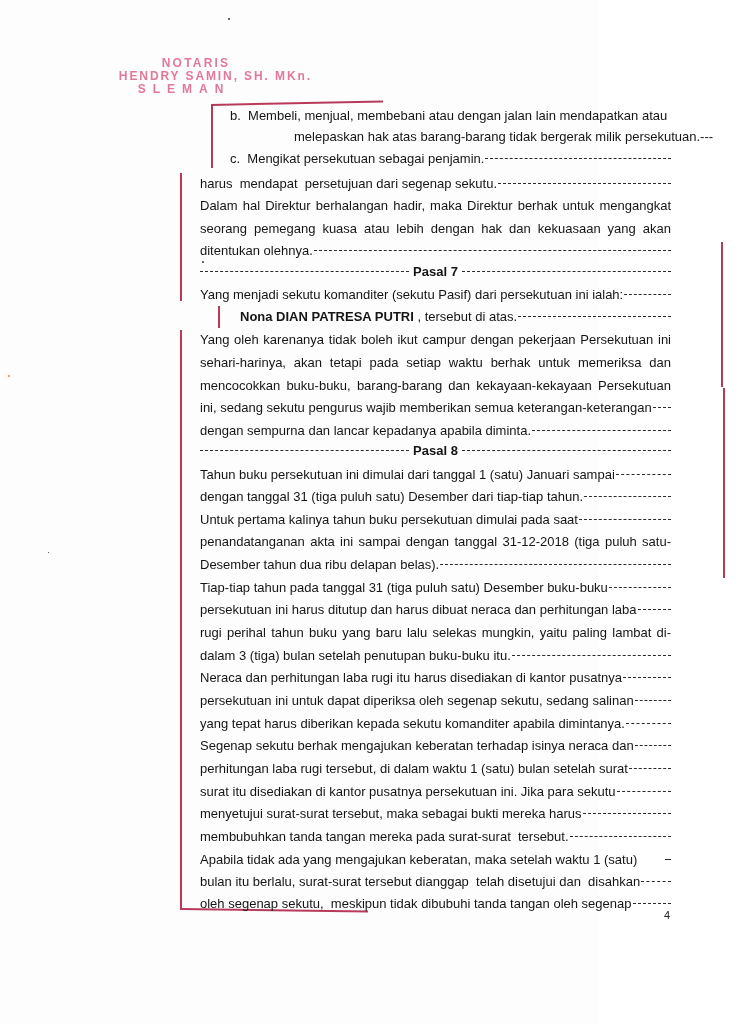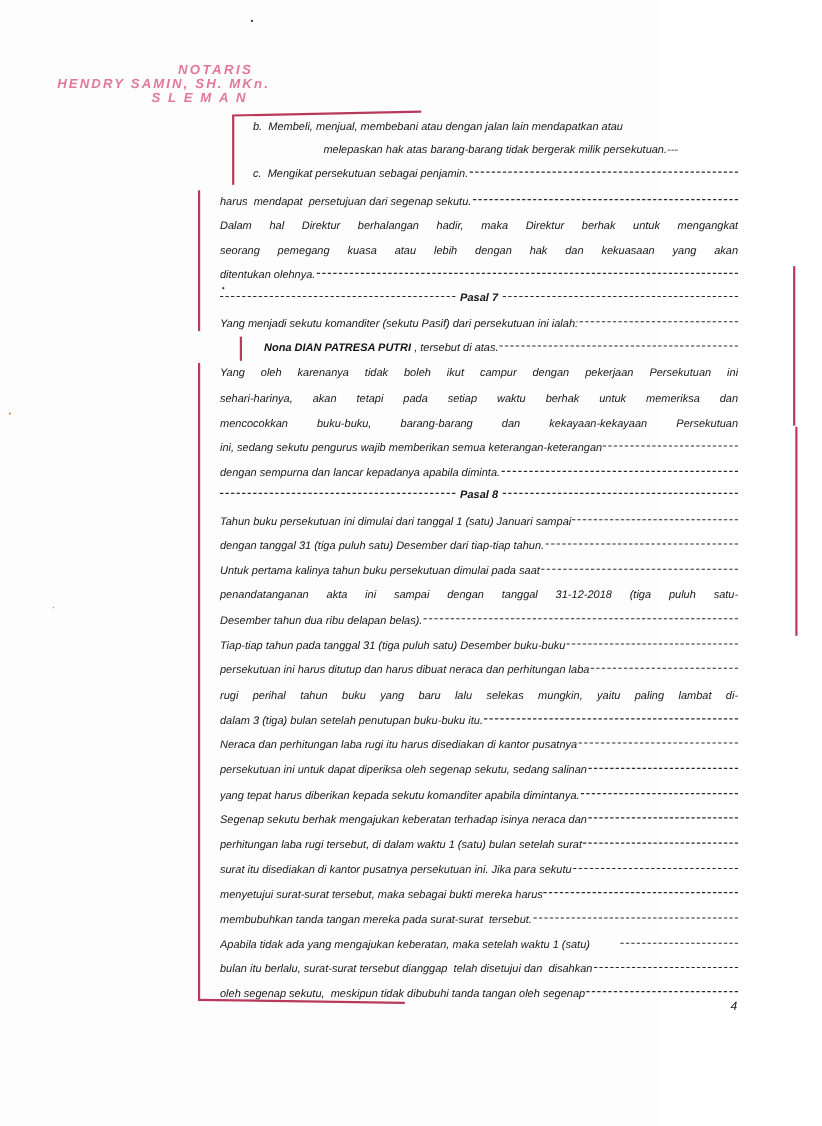--- a/index.html
+++ b/index.html
@@ -13,53 +13,52 @@
       position: relative;
       overflow: hidden;
       font-family: "Liberation Sans", sans-serif;
       color: #1a1a1a;
     }
     .page {
       position: absolute;
       left: 0; top: 0;
       width: 599px; height: 1024px;
       background: #fdfdfd;
-      font-style: italic;
     }
     
     .stamp {
       position: absolute;
       left: 52px;
       top: 57px;
       width: 260px;
       text-align: center;
       color: #e06a8f;
       font-family: "Liberation Sans", sans-serif;
       font-weight: bold;
       font-size: 12px;
       line-height: 13px;
       letter-spacing: 2.2px;
       opacity: 0.9;
     }
     .stamp .l1 { padding-left: 28px; }
-    .stamp .l2 { letter-spacing: 1.9px; text-align: left; }
+    .stamp .l2 { letter-spacing: 1.9px; text-align: right; }
     .stamp .l3 { letter-spacing: 7px; padding-left: 4px; }
 
     
     .pen {
       position: absolute;
       background: #b83a5a;
     }
 
     
     .line {
       position: absolute;
       left: 200px;
       width: 471px;
-      font-size: 10px;
+      font-size: 13px;
       line-height: 16px;
       white-space: nowrap;
       overflow: hidden;
       color: #151515;
     }
     .line.justify {
       text-align: justify;
       text-align-last: justify;
       white-space: normal;
       height: 16px;

